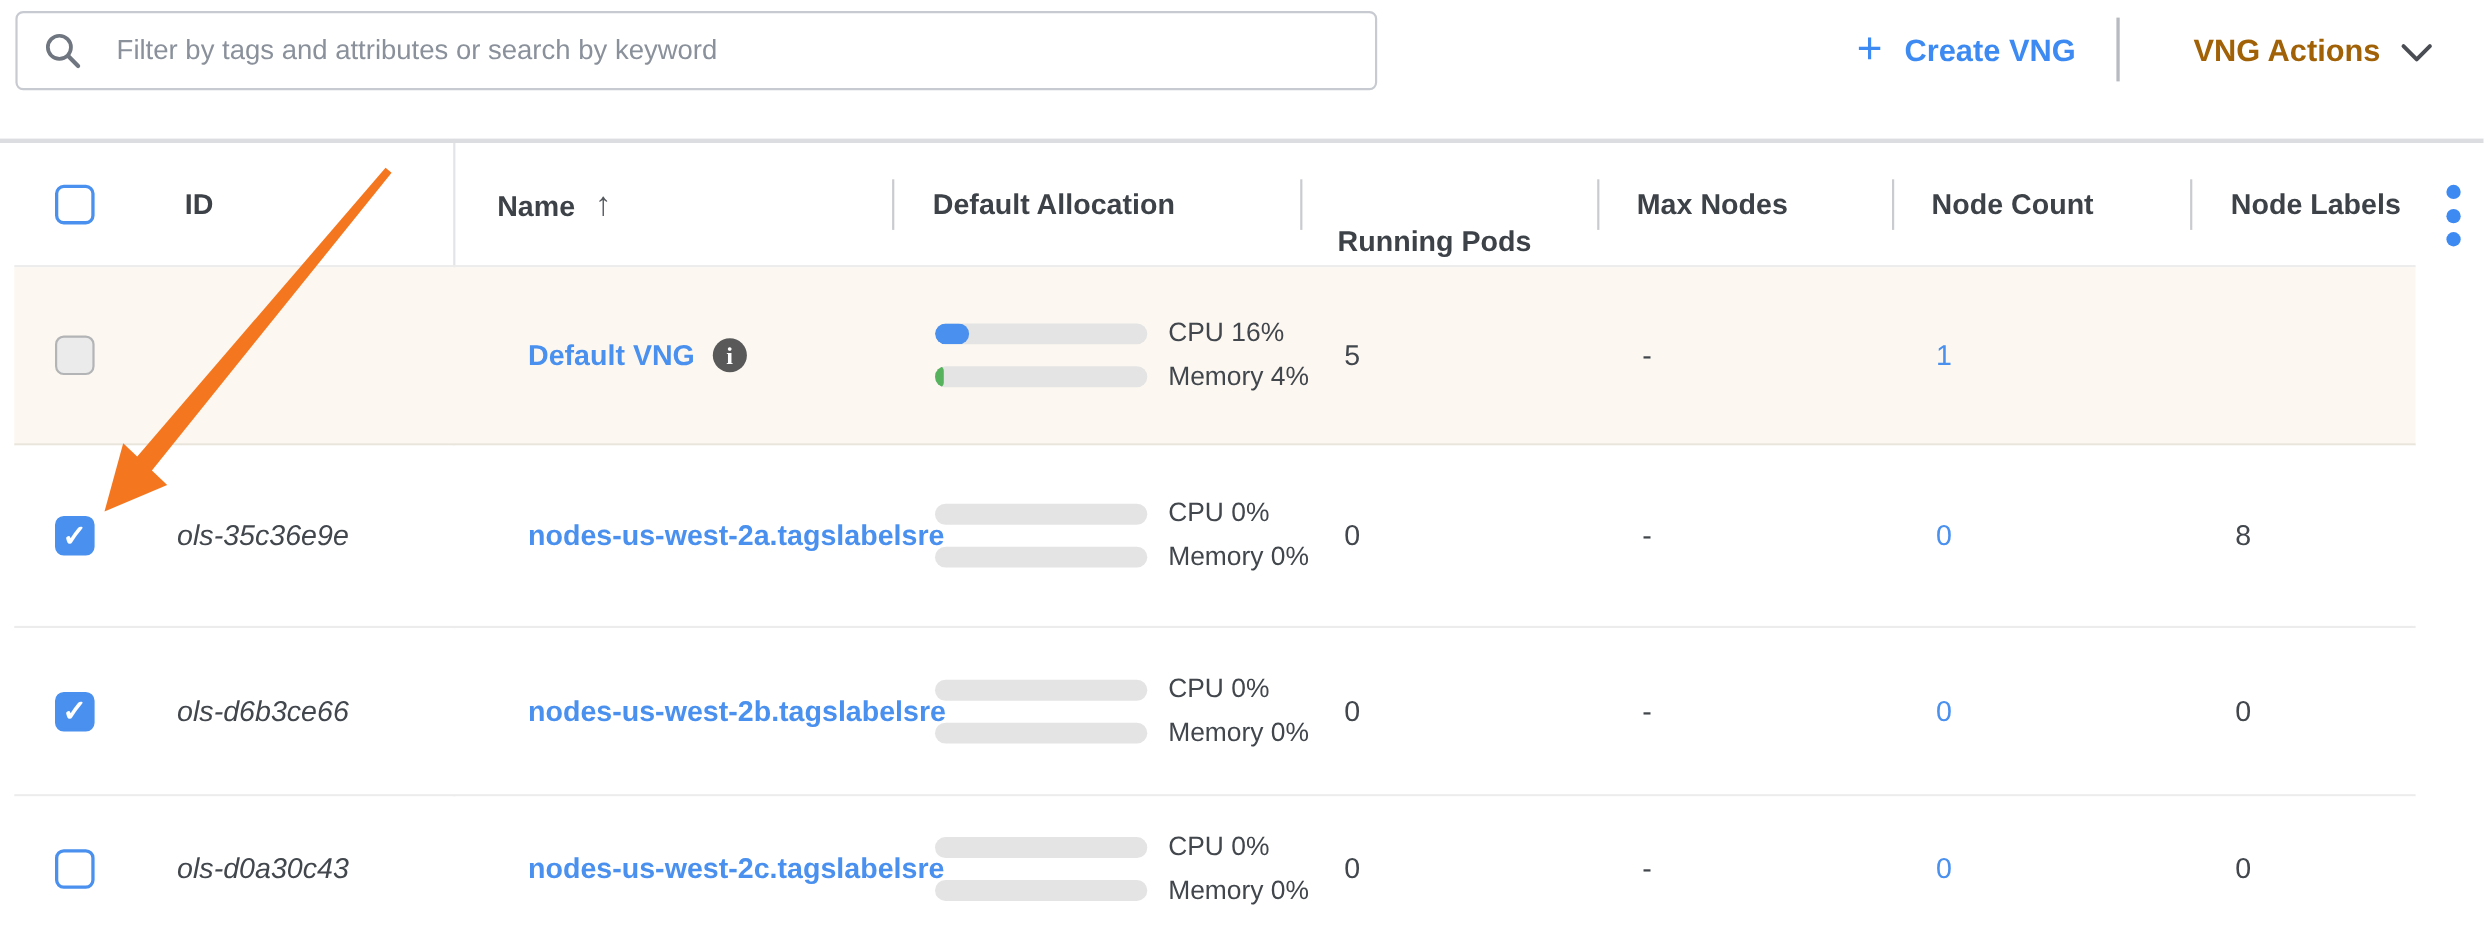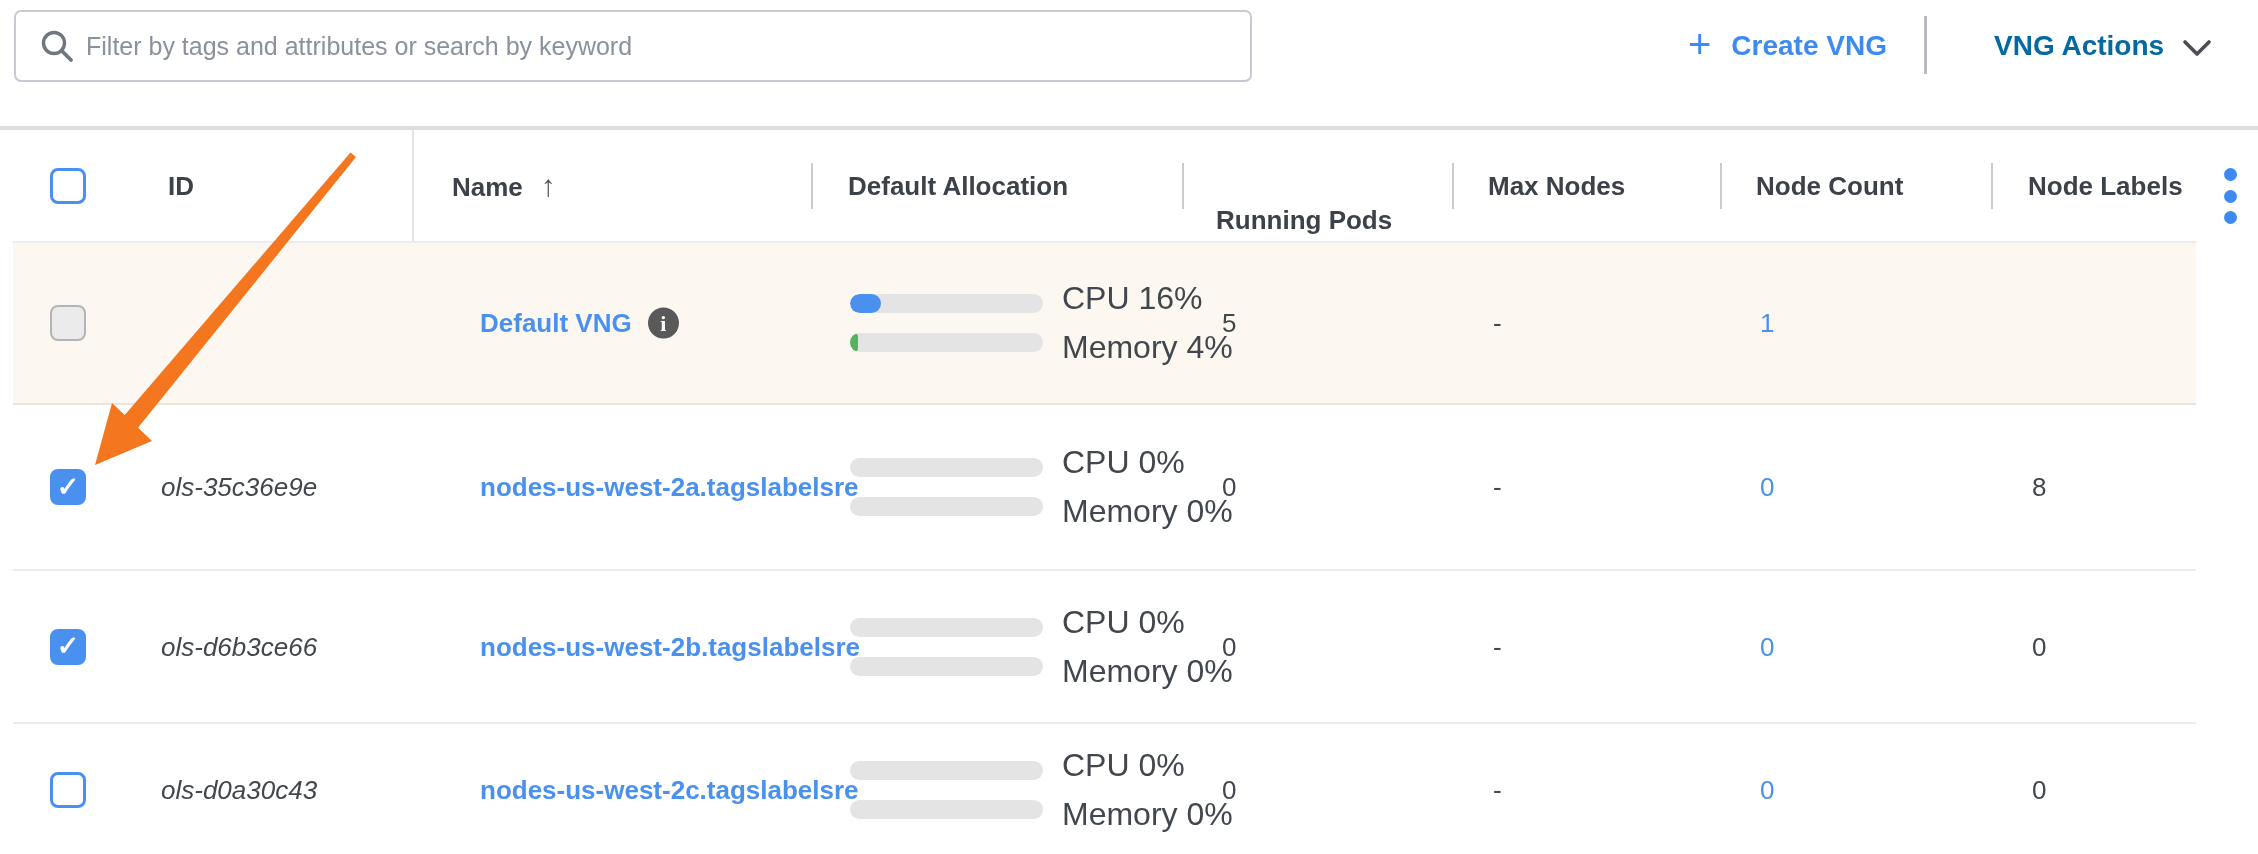--- a/index.html
+++ b/index.html
@@ -3,33 +3,33 @@
 <meta charset="utf-8">
 <style>
   * { margin:0; padding:0; box-sizing:border-box; }
   html,body { background:#fff; }
   .stage { position:relative; width:2258px; height:854px; background:#fff; overflow:hidden;
            font-family:"Liberation Sans", sans-serif; color:#42474d; }
 
   
   .search-box { position:absolute; left:14px; top:10px; width:1238px; height:72px;
                 border:2px solid #c7cad0; border-radius:7px; background:#fff;
-                display:flex; align-items:center; padding:0 24px; gap:12px; }
+                display:flex; align-items:center; padding:0 24px; gap:32px; }
   .search-icon { flex:0 0 auto; width:34px; height:34px; }
   .search-input { flex:1; border:none; outline:none; font-size:25px; color:#3c4146;
                   font-family:"Liberation Sans", sans-serif; background:transparent; }
   .search-input::placeholder { color:#8a919b; opacity:1; }
 
   .create-btn { position:absolute; left:1688px; top:14px; height:64px; display:flex;
                 align-items:center; gap:20px; color:#3d8bf2; font-size:28px; font-weight:700;
                 cursor:pointer; }
   .plus-icon { font-size:40px; font-weight:400; line-height:1; margin-top:-4px; }
   .toolbar-divider { position:absolute; left:1924px; top:16px; width:3px; height:58px; background:#b7bac0; }
   .actions-btn { position:absolute; left:1994px; top:14px; height:64px; display:flex;
-                 align-items:center; gap:18px; color:#0369a1; font-size:28px; font-weight:700;
+                 align-items:center; gap:18px; color:#a16207; font-size:28px; font-weight:700;
                  cursor:pointer; }
   .chevron-icon { width:30px; height:20px; margin-top:4px; }
 
   .top-rule { position:absolute; left:0; top:126px; width:2258px; height:4px; background:#dcdde0; }
   .id-col-line { position:absolute; left:412px; top:130px; width:2px; height:724px; background:#e3e4e7; }
 
   
   .thead { position:absolute; left:0; top:130px; width:1984px; height:111px; }
   .th { position:absolute; top:50%; transform:translateY(-50%); font-size:26px; font-weight:600;
         color:#3d4248; white-space:nowrap; }
@@ -73,21 +73,21 @@
                 display:flex; align-items:center; gap:16px;margin-left:28px; }
   .info-icon  { width:31px; height:31px; border-radius:50%; background:#595959; color:#fff;
                 display:flex; align-items:center; justify-content:center;
                 font-family:"Liberation Serif", serif; font-size:22px; font-weight:700; font-style:normal; }
   .cell-bars  { left:837px; display:flex; flex-direction:column; gap:20px; }
   .bar-track  { width:193px; height:19px; border-radius:10px; background:#e4e4e4; overflow:hidden; }
   .bar-fill   { height:100%; border-radius:10px; }
   .bar-fill-cpu { background:#4a90ee; }
   .bar-fill-mem { background:#57b25e; }
   .cell-reslabels { left:1049px; display:flex; flex-direction:column; gap:12px;
-                    font-size:32px; color:#42474d; }
+                    font-size:24px; color:#42474d; }
   .cell-pods  { left:1209px; }
   .cell-max   { left:1480px; }
   .cell-count { left:1747px; color:#4a90ee; cursor:pointer; }
   .cell-nlabels { left:2019px; }
 
   
   .anno-arrow { position:absolute; left:0; top:0; width:2258px; height:854px; pointer-events:none; }
 </style>
 </head>
 <body>

